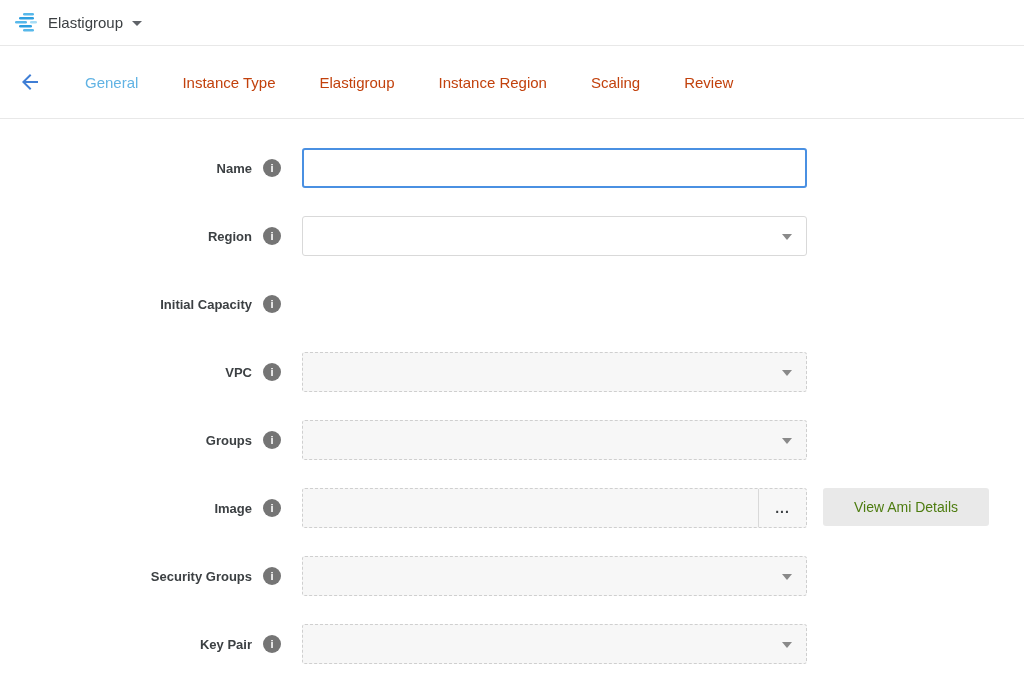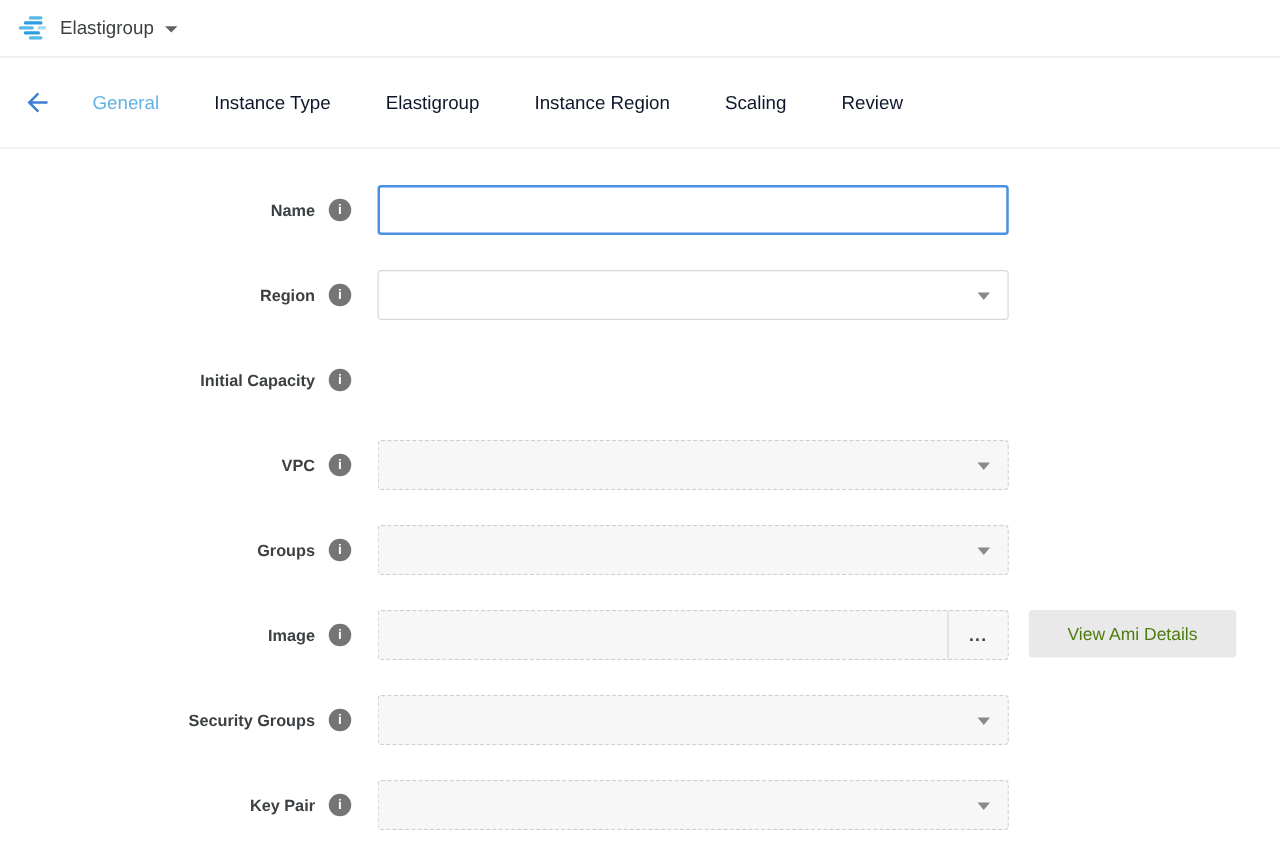--- a/index.html
+++ b/index.html
@@ -21,22 +21,22 @@
     border-left:5px solid transparent; border-right:5px solid transparent;
     border-top:5px solid #5f6368;
   }
 
   
   .tabbar {
     height:73px; border-bottom:1px solid #e8e8e8;
     display:flex; align-items:center;
   }
   .back-btn { margin-left:18px; width:24px; height:24px; cursor:pointer; display:flex; align-items:center; justify-content:center; }
-  .tabs { display:flex; margin-left:32px; align-items:center; }
-  .tab { font-size:15px; color:#0f172a; margin-right:44px; cursor:pointer; white-space:nowrap; }
+  .tabs { display:flex; margin-left:43px; align-items:center; }
+  .tab { font-size:15px; color:#c2410c; margin-right:44px; cursor:pointer; white-space:nowrap; }
   .tab.active { color:#61b3e4; }
 
   
   .form { padding-top:29px; }
   .row { display:flex; height:40px; margin-bottom:28px; }
   .label-cell { flex:0 0 281px; display:flex; align-items:center; justify-content:flex-end; }
   .label { font-size:13px; font-weight:bold; color:#3c4043; text-align:right; }
   .info {
     width:18px; height:18px; border-radius:50%; background:#757575; color:#ffffff;
     font-size:11px; font-weight:bold; line-height:18px; text-align:center;

